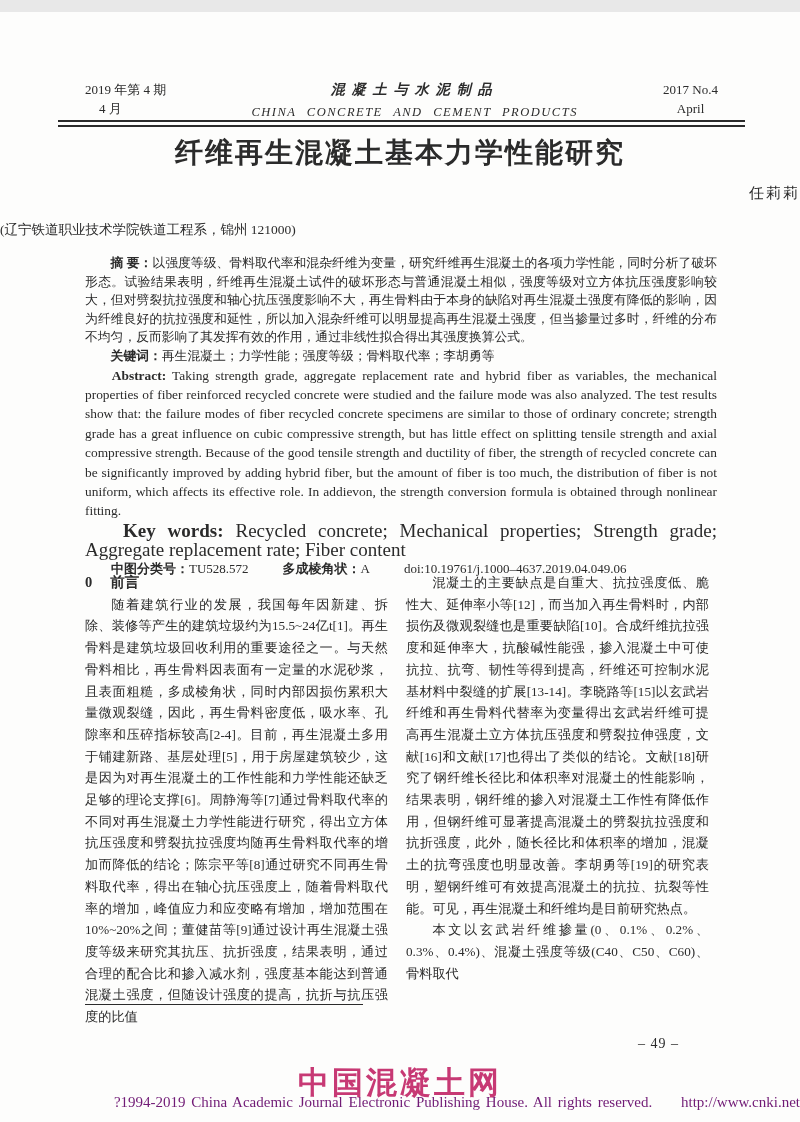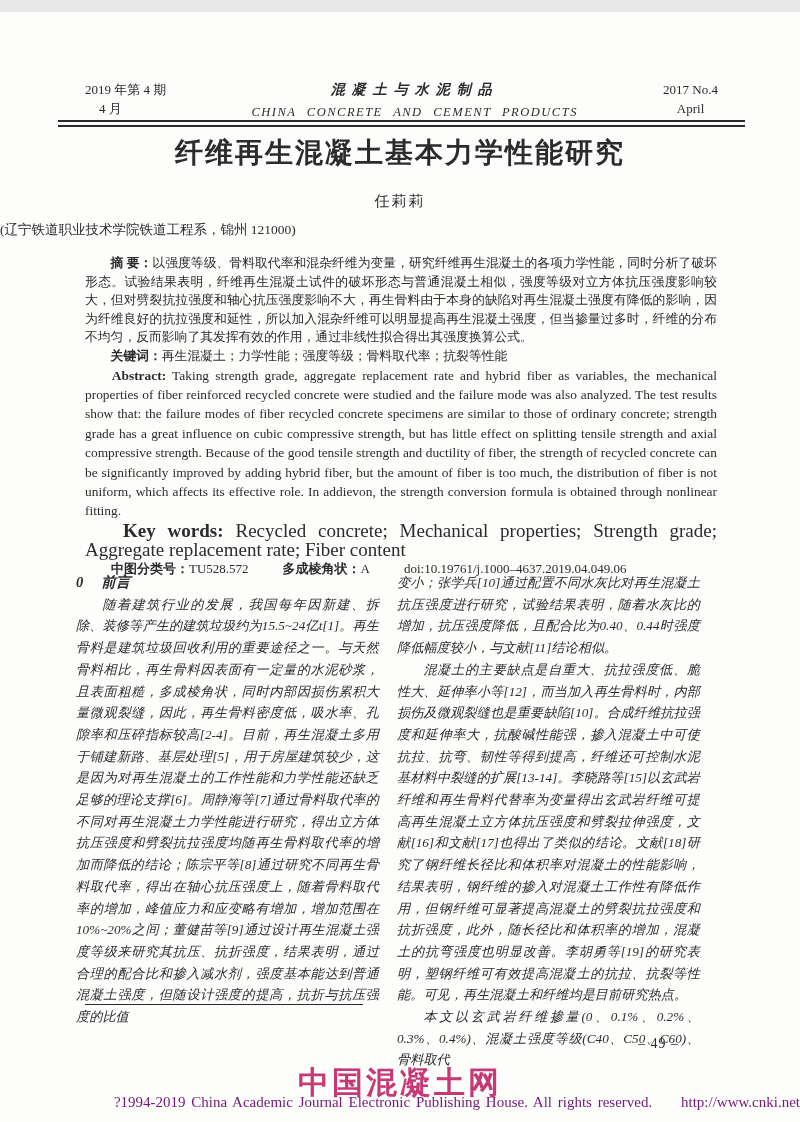--- a/index.html
+++ b/index.html
@@ -27,45 +27,45 @@
   .double-rule{
     position:absolute;top:108px;left:58px;right:55px;
     height:3px;border-top:2px solid #2b2b2b;border-bottom:2px solid #2b2b2b;
   }
   
   .title{
     position:absolute;top:122px;left:0;width:100%;
     text-align:center;font-size:28px;font-weight:bold;letter-spacing:2px;
   }
   .author{
-    position:absolute;top:180px;left:0;width:100%;
-    text-align:center;font-size:15px;letter-spacing:2px;
+    position:absolute;top:172px;left:0;width:100%;
+    text-align:right;font-size:15px;letter-spacing:2px;
   }
   .affiliation{
     position:absolute;top:209px;left:0;width:100%;
     text-align:left;font-size:13.5px;
   }
   
   .abstract-block{
     position:absolute;top:242px;left:85px;width:632px;
     text-align:justify;
   }
   .abstract-block p{margin:0;}
   .abs-cn{font-size:12.8px;line-height:18.6px;text-indent:2em;}
   .kw-cn{font-size:12.8px;line-height:18.6px;text-indent:2em;margin-top:1px;}
   .abs-en{font-size:13.4px;line-height:19.4px;text-indent:2em;margin-top:5px;}
   .kw-en{font-size:19px;line-height:19px;text-indent:2em;margin-top:1px;}
   .clc{font-size:13px;line-height:19px;text-indent:2em;margin-top:2px;}
   .clc .gap{display:inline-block;width:34px;}
   b.lbl{font-weight:bold;}
   
   .columns{
-    position:absolute;top:560px;left:76px;width:632px;
+    position:absolute;top:560px;left:85px;width:632px;
     display:flex;gap:18px;
-    font-size:13.2px;line-height:21.7px;text-align:justify;font-style:italic;
+    font-size:13.2px;line-height:21.7px;text-align:justify;
   }
   .col{width:303px;}
   .sec-head{font-size:14.5px;font-weight:bold;margin:0 0 4px 0;}
   .sec-head .num{margin-right:18px;}
   .col p{margin:0;}
   .indent{text-indent:2em;}
   
   .footnote{
     position:absolute;top:992px;left:85px;width:303px;
     font-size:12.3px;line-height:17px;
@@ -107,33 +107,32 @@
     </div>
   </div>
   <div class="double-rule"></div>
 
   <div class="title">纤维再生混凝土基本力学性能研究</div>
   <div class="author">任莉莉</div>
   <div class="affiliation">(辽宁铁道职业技术学院铁道工程系，锦州 121000)</div>
 
   <div class="abstract-block">
     <p class="abs-cn"><b class="lbl">摘  要：</b><span>以强度等级、骨料取代率和混杂纤维为变量，研究纤维再生混凝土的各项力学性能，同时分析了破坏形态。试验结果表明，纤维再生混凝土试件的破坏形态与普通混凝土相似，强度等级对立方体抗压强度影响较大，但对劈裂抗拉强度和轴心抗压强度影响不大，再生骨料由于本身的缺陷对再生混凝土强度有降低的影响，因为纤维良好的抗拉强度和延性，所以加入混杂纤维可以明显提高再生混凝土强度，但当掺量过多时，纤维的分布不均匀，反而影响了其发挥有效的作用，通过非线性拟合得出其强度换算公式。</span></p>
-    <p class="kw-cn"><b class="lbl">关键词：</b><span>再生混凝土；力学性能；强度等级；骨料取代率；抗裂等性能</span></p>
+    <p class="kw-cn"><b class="lbl">关键词：</b><span>再生混凝土；力学性能；强度等级；骨料取代率；李胡勇等</span></p>
     <p class="abs-en"><b class="lbl">Abstract:</b> <span>Taking strength grade, aggregate replacement rate and hybrid fiber as variables, the mechanical properties of fiber reinforced recycled concrete were studied and the failure mode was also analyzed. The test results show that: the failure modes of fiber recycled concrete specimens are similar to those of ordinary concrete; strength grade has a great influence on cubic compressive strength, but has little effect on splitting tensile strength and axial compressive strength. Because of the good tensile strength and ductility of fiber, the strength of recycled concrete can be significantly improved by adding hybrid fiber, but the amount of fiber is too much, the distribution of fiber is not uniform, which affects its effective role. In addievon, the strength conversion formula is obtained through nonlinear fitting.</span></p>
     <p class="kw-en"><b class="lbl">Key words:</b> <span>Recycled concrete; Mechanical properties; Strength grade; Aggregate replacement rate; Fiber content</span></p>
     <p class="clc"><b class="lbl">中图分类号：</b><span>TU528.572</span><span class="gap"></span><b class="lbl">多成棱角状：</b><span>A</span><span class="gap"></span><span>doi:10.19761/j.1000–4637.2019.04.049.06</span></p>
   </div>
 
   <div class="columns">
     <div class="col">
       <p class="sec-head"><span class="num">0</span><span>前言</span></p>
       <p class="indent">随着建筑行业的发展，我国每年因新建、拆除、装修等产生的建筑垃圾约为15.5~24亿t[1]。再生骨料是建筑垃圾回收利用的重要途径之一。与天然骨料相比，再生骨料因表面有一定量的水泥砂浆，且表面粗糙，多成棱角状，同时内部因损伤累积大量微观裂缝，因此，再生骨料密度低，吸水率、孔隙率和压碎指标较高[2-4]。目前，再生混凝土多用于铺建新路、基层处理[5]，用于房屋建筑较少，这是因为对再生混凝土的工作性能和力学性能还缺乏足够的理论支撑[6]。周静海等[7]通过骨料取代率的不同对再生混凝土力学性能进行研究，得出立方体抗压强度和劈裂抗拉强度均随再生骨料取代率的增加而降低的结论；陈宗平等[8]通过研究不同再生骨料取代率，得出在轴心抗压强度上，随着骨料取代率的增加，峰值应力和应变略有增加，增加范围在10%~20%之间；董健苗等[9]通过设计再生混凝土强度等级来研究其抗压、抗折强度，结果表明，通过合理的配合比和掺入减水剂，强度基本能达到普通混凝土强度，但随设计强度的提高，抗折与抗压强度的比值</p>
     </div>
     <div class="col">
-      <p>变小；张学兵[10]通过配置不同水灰比对再生混凝土抗压强度进行研究，试验结果表明，随着水灰比的增加，抗压强度降低，且配合比为0.40、0.44时强度降低幅度较小，与文献[11]结论相似。</p>
       <p class="indent">混凝土的主要缺点是自重大、抗拉强度低、脆性大、延伸率小等[12]，而当加入再生骨料时，内部损伤及微观裂缝也是重要缺陷[10]。合成纤维抗拉强度和延伸率大，抗酸碱性能强，掺入混凝土中可使抗拉、抗弯、韧性等得到提高，纤维还可控制水泥基材料中裂缝的扩展[13-14]。李晓路等[15]以玄武岩纤维和再生骨料代替率为变量得出玄武岩纤维可提高再生混凝土立方体抗压强度和劈裂拉伸强度，文献[16]和文献[17]也得出了类似的结论。文献[18]研究了钢纤维长径比和体积率对混凝土的性能影响，结果表明，钢纤维的掺入对混凝土工作性有降低作用，但钢纤维可显著提高混凝土的劈裂抗拉强度和抗折强度，此外，随长径比和体积率的增加，混凝土的抗弯强度也明显改善。李胡勇等[19]的研究表明，塑钢纤维可有效提高混凝土的抗拉、抗裂等性能。可见，再生混凝土和纤维均是目前研究热点。</p>
       <p class="indent">本文以玄武岩纤维掺量(0、0.1%、0.2%、0.3%、0.4%)、混凝土强度等级(C40、C50、C60)、骨料取代</p>
     </div>
   </div>
 
   <div class="footnote">
     <div class="footnote-rule"></div>
   </div>
 
   <div class="page-num">– 49 –</div>

